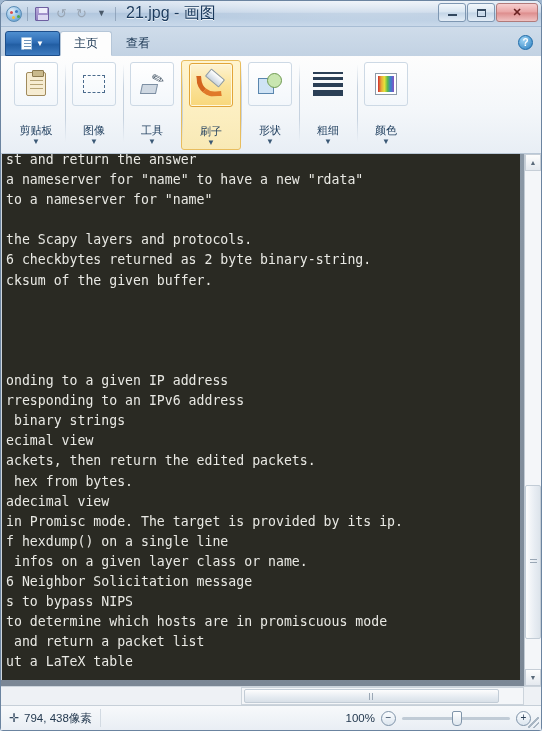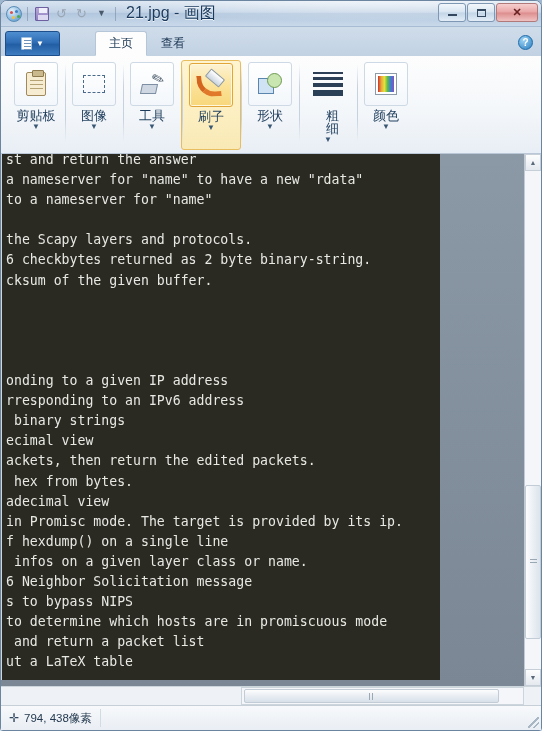--- a/index.html
+++ b/index.html
@@ -95,21 +95,21 @@
     box-shadow:0 3px 0 #6f93b8, 0 6px 0 #6f93b8, 0 9px 0 #6f93b8;
   }
   .filebtn .cv{ font-size:8px;color:#fff; }
   .rtab{
     height:25px; padding:0 13px; display:flex;align-items:center;
     font-size:12px; color:#16324f; border-radius:3px 3px 0 0;
     border:1px solid transparent;
   }
   .rtab.active{
     background:#fdfdfd; border-color:#b5c6d8; border-bottom-color:#fdfdfd;
-    position:relative; z-index:4;margin-left:35px;
+    position:relative; z-index:4;
   }
   .help-icon{
     position:absolute; right:8px; bottom:6px; width:15px;height:15px;border-radius:50%;
     background: radial-gradient(circle at 35% 30%,#9fd4f5,#2b7fc0);
     border:1px solid #1d6aa8; color:#fff; font-size:10px; font-weight:bold;
     display:flex;align-items:center;justify-content:center; line-height:1;
   }
 
   
   .ribbon{
@@ -134,21 +134,21 @@
   .rg-btn.selected{
     border-color:#e2a53a;
     background: linear-gradient(180deg,#fdf3d4 0%,#fbe39a 50%,#f8d77b 100%);
     box-shadow: inset 0 0 0 1px #fff8dd;
   }
   .rgroup.selected{
     background: linear-gradient(180deg,rgba(255,244,205,.95) 0%, rgba(253,231,160,.75) 100%);
     border:1px solid #e8bd5e; border-radius:3px; padding-top:0; height:90px;
   }
   .rg-label{
-    font-size:13px; color:#1d3c5c; margin-top:3px; text-align:right; line-height:13px;
+    font-size:11px; color:#1d3c5c; margin-top:18px; text-align:center; line-height:13px;
     white-space:nowrap;
   }
   .rg-label.two{ white-space:normal; width:22px; }
   .rg-caret{ font-size:8px; color:#3a5875; line-height:8px; margin-top:1px; }
 
   
   .ic-clipboard{ width:20px;height:24px;border:1px solid #a08a5c;border-radius:2px;background:#f6ecd2;position:relative;}
   .ic-clipboard::before{content:"";position:absolute;left:5px;top:-3px;width:10px;height:5px;background:#c9b versus;}
   .ic-clipboard::before{content:"";position:absolute;left:5px;top:-3px;width:10px;height:5px;background:#c9b98c;border:1px solid #8d7a4e;border-radius:1px;}
   .ic-clipboard::after{content:"";position:absolute;left:3px;top:7px;width:13px;height:1px;background:#b6a375;box-shadow:0 4px 0 #b6a375,0 8px 0 #b6a375;}
@@ -179,21 +179,21 @@
   
   .workarea{
     flex:1; position:relative; background:#7f8d9b;
     display:flex; overflow:hidden;
   }
   .canvas-wrap{
     flex:1; position:relative; overflow:hidden;
     background: linear-gradient(180deg,#8b98a6,#7b8795);
   }
   .picture{
-    position:absolute; left:-1px; top:-4px; width:440px; height:530px;
+    position:absolute; left:-1px; top:-4px; width:520px; height:530px;
     background:#2a2a23;
     border-left:2px solid #cfd6dd;
     overflow:hidden;
   }
   .term{
     position:absolute; left:4px; top:0px; right:0; bottom:0;
     font-family:"DejaVu Sans Mono","Liberation Mono",monospace;
     font-size:13.2px; line-height:20.1px; color:#e9e9e4;
     white-space:pre;
   }
@@ -426,16 +426,24 @@
     </div>
     <div class="hcorner"></div>
   </div>
 
   <div class="statusbar">
     <div class="st-cell">
       <span class="cursor-icon">✛</span>
       <span>794, 438像素</span>
     </div>
     <div class="st-sep"></div>
+    <div class="zoomarea">
+      <span>100%</span>
+      <span class="zbtn">−</span>
+      <span class="ztrack">
+        <span class="zthumb"></span>
+      </span>
+      <span class="zbtn">+</span>
+    </div>
     <div class="resize-grip"></div>
   </div>
 
 </div>
 
 </body></html>

